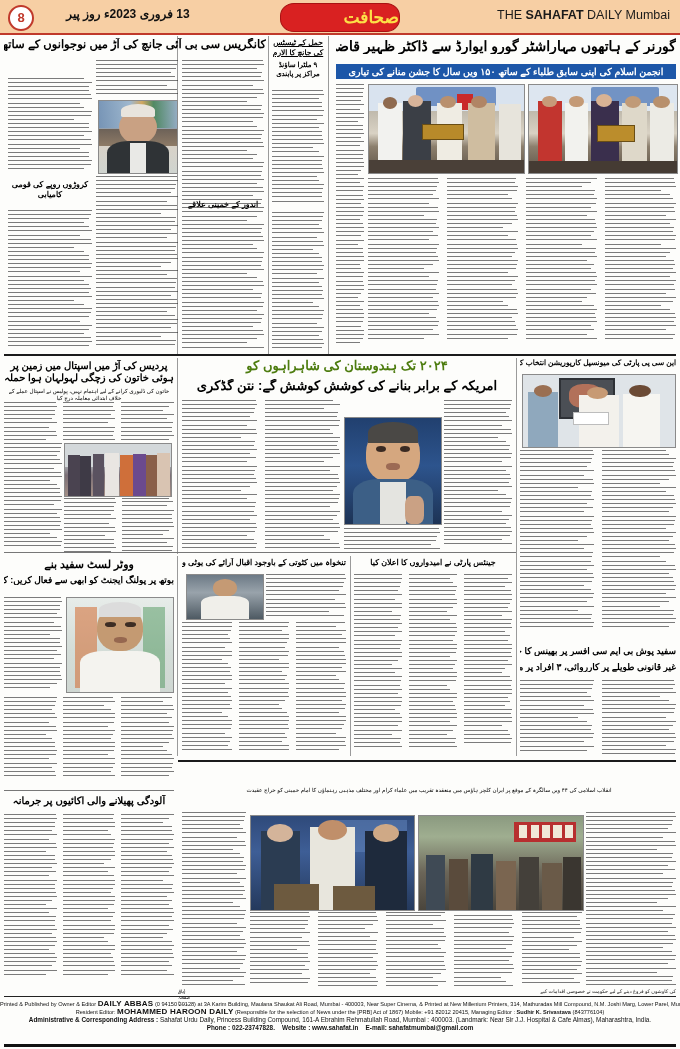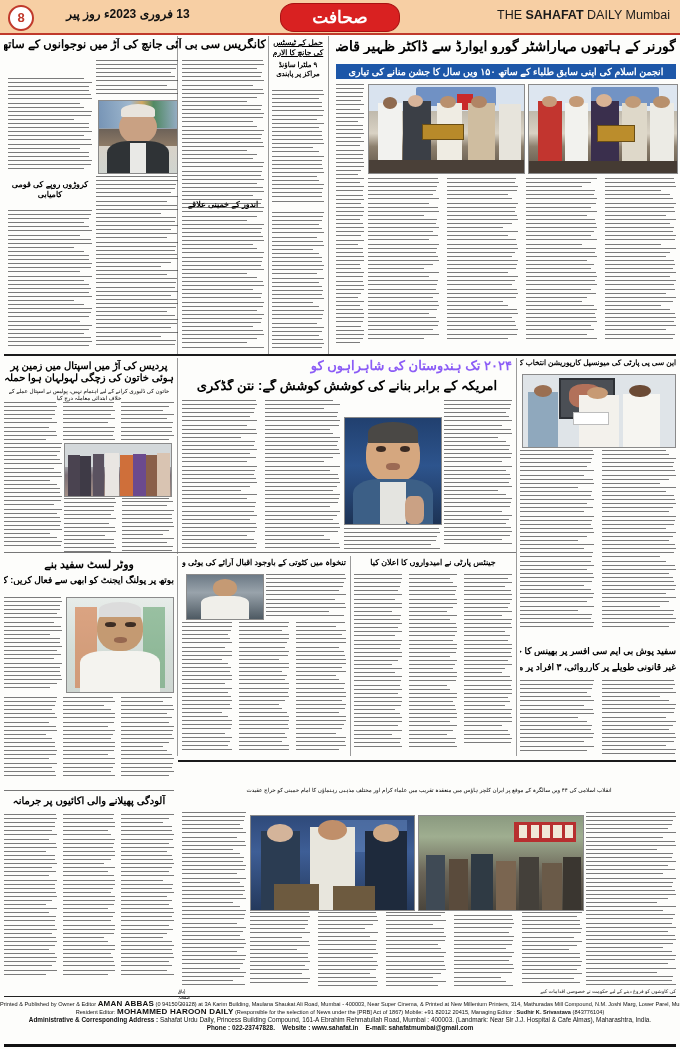--- a/index.html
+++ b/index.html
@@ -11,33 +11,33 @@
             border-bottom:2px solid #c0392b;}
   .masthead-inner{position:relative;width:100%;height:100%;}
   .pagenum{position:absolute;left:8px;top:5px;width:22px;height:22px;border-radius:50%;
            background:#ffffff;border:2px solid #c0392b;color:#c0392b;font-weight:bold;
            font-size:13px;line-height:22px;text-align:center;}
   .dateline{position:absolute;left:38px;top:7px;width:180px;text-align:center;direction:rtl;
             font-size:12px;color:#111;font-weight:bold;}
   .logo-badge{position:absolute;left:50%;top:3px;transform:translateX(-50%);
               width:118px;height:27px;background:#d92121;border-radius:14px/13px;
               border:1px solid #a81212;}
-  .logo-badge span{display:block;text-align:center;color:#ffffff;font-size:17px;line-height:27px;
+  .logo-badge span{display:block;color:#fde047;font-size:17px;line-height:27px;
               font-weight:bold;direction:rtl;letter-spacing:1px;}
   .eng-title{position:absolute;right:10px;top:8px;font-size:12.5px;color:#1a1a1a;}
   .eng-title b{font-weight:bold;}
 
   
   .rule{position:absolute;background:#1b1b1b;}
   .vrule{position:absolute;width:1px;background:#9a9a9a;}
   .hrule-thin{position:absolute;height:1px;background:#777;}
 
   .hl{position:absolute;direction:rtl;text-align:center;color:#000;font-weight:bold;
       line-height:1.15;white-space:nowrap;overflow:hidden;}
-  .hl.red{color:#8b5cf6;text-align:right;}
+  .hl.red{color:#4d7c0f;}
   .subbar{position:absolute;background:#1d57a8;color:#fff;direction:rtl;text-align:center;
           font-weight:bold;white-space:nowrap;overflow:hidden;}
 
   
   .body-col{position:absolute;overflow:hidden;}
   .ln{height:1px;background:#2b2b2b;opacity:.62;margin-bottom:3.1px;}
   .ln.s1{width:96%}.ln.s2{width:99%}.ln.s3{width:91%}.ln.s4{width:100%}
   .ln.s5{width:86%}.ln.s6{width:97%}.ln.s7{width:79%}
 
   
@@ -1713,21 +1713,21 @@
       <div class="ln s6"></div>
       <div class="ln s2"></div>
   </div>
 
   <div class="urdu-foot" style="left:178px;top:988px;width:12px;text-align:left;">(باقی صفحہ ۔۔۔)</div>
   <div class="urdu-foot" style="left:380px;top:988px;width:296px;text-align:right;">کی کاوشوں کو فروغ دینے کے لیے حکومت نے خصوصی اقدامات کیے</div>
 
   <div class="foot-rule" style="top:996px;"></div>
   <div class="imprint" style="top:1000px;">
     <div class="imp-line"><span>Printed &amp; Published by Owner &amp; Editor</span>
-      <span class="nm">AMAN ABBAS</span>
+      <span class="nm">DAILY ABBAS</span>
       <span>(0 94150 20128) at 3A Karim Building, Maulana Shaukat Ali Road, Mumbai - 400003, Near Super Cinema, &amp; Printed at New Millenium Printers, 314, Mathuradas Mill Compound, N.M. Joshi Marg, Lower Parel, Mumbai 400013</span></div>
     <div class="imp-line"><span>Resident Editor:</span>
       <span class="nm">MOHAMMED HAROON DAILY</span>
       <span>(Responsible for the selection of News under the [PRB] Act of 1867) Mobile: +91 82012 20415, Managing Editor :</span>
       <b>Sudhir K. Srivastava</b>
       <span>(843776104)</span></div>
     <div class="imp-line big"><b>Administrative &amp; Corresponding Address :</b>
       <span>Sahafat Urdu Daily, Princess Building Compound, 161-A Ebrahim Rehmatullah Road, Mumbai : 400003. (Landmark: Near Sir J.J. Hospital &amp; Cafe Almas), Maharashtra, India.</span></div>
     <div class="imp-line big"><b>Phone :</b>
       <b>022-23747828.</b>

